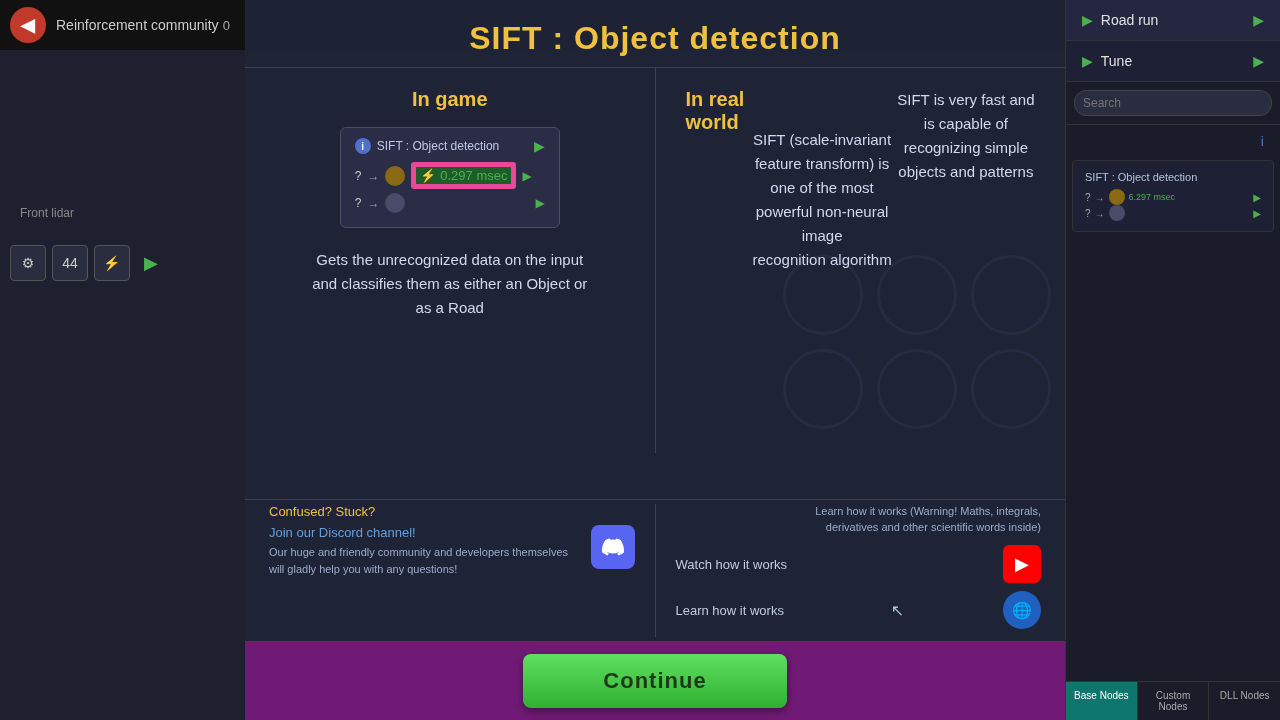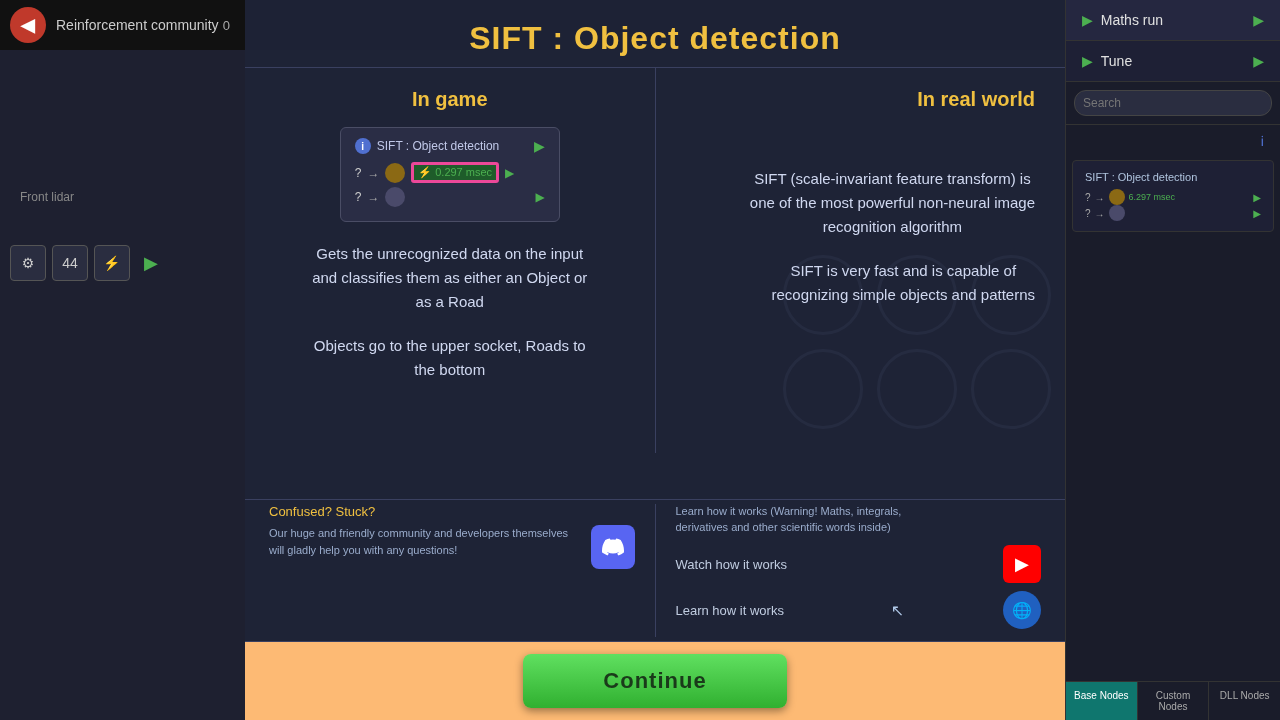--- a/index.html
+++ b/index.html
@@ -153,21 +153,21 @@
     .left-game-area {
       position: absolute;
       top: 50px; left: 0;
       width: 245px;
       height: 670px;
       background: #1e2030;
       z-index: 4;
     }
     .front-lidar-label {
       position: absolute;
-      top: 140px; left: 20px;
+      top: 156px; left: 20px;
       color: #888;
       font-size: 12px;
     }
     .game-icons-row {
       position: absolute;
       top: 195px; left: 10px;
       display: flex;
       gap: 6px;
       align-items: center;
     }
@@ -222,22 +222,22 @@
       padding: 20px 30px;
       display: flex;
       flex-direction: column;
       align-items: center;
     }
 
     .col-real {
       flex: 1;
       padding: 20px 30px;
       display: flex;
-      flex-direction: column;
-      align-items: flex-end;
+      flex-direction: row;
+      align-items: flex-start;
       position: relative;
     }
 
     .col-heading {
       font-size: 20px;
       font-weight: bold;
       color: #f0c040;
       margin-bottom: 16px;
     }
 
@@ -291,24 +291,24 @@
       width: 20px; height: 20px;
       border-radius: 50%;
       background: #8b6914;
       display: inline-block;
     }
     .node-vis-avatar-dark {
       background: #4a4a6a;
     }
     .node-vis-speed-badge {
       background: #1e5c2a;
-      border: 3px solid #ec4899;
+      border: 5px solid #ec4899;
       border-radius: 3px;
       color: #4caf50;
-      font-size: 11px;
+      font-size: 13px;
       padding: 1px 4px;
     }
     .node-vis-play {
       color: #4caf50;
       font-size: 12px;
     }
 
     .col-text {
       color: #d0d8f0;
       font-size: 15px;
@@ -374,20 +374,21 @@
       background: #5865F2;
       border-radius: 8px;
       display: flex; align-items: center; justify-content: center;
       color: white; font-size: 22px;
       flex-shrink: 0;
     }
 
     .footer-right {
       flex: 1;
       padding-left: 10px;
+      text-align: right;
     }
     .footer-warning {
       color: #9aaccc;
       font-size: 11px;
       margin-bottom: 10px;
       line-height: 1.4;
     }
     .footer-link-row {
       display: flex;
       align-items: center;
@@ -413,21 +414,21 @@
       color: white; font-size: 16px;
     }
     .cursor-icon {
       color: #b0c8e8;
       font-size: 16px;
       margin-left: 8px;
     }
 
     
     .modal-continue-bar {
-      background: #fdba74;
+      background: #701a75;
       padding: 12px;
       display: flex;
       justify-content: center;
       border-top: 1px solid #3a4060;
     }
     .continue-btn {
       background: linear-gradient(180deg, #60e060, #30b030);
       color: #1a3a1a;
       font-size: 22px;
       font-weight: bold;
@@ -464,21 +465,21 @@
     <div class="game-icon-box">⚙</div>
     <div class="game-icon-box">44</div>
     <div class="game-icon-box">⚡</div>
     <span class="play-arrow">▶</span>
   </div>
 </div>
 
 <div class="right-panel">
   <div class="right-panel-btn">
     <span class="play-icon">▶</span>
-    <span>Maths run</span>
+    <span>Road run</span>
     <span class="arrow-right">▶</span>
   </div>
   <div class="right-panel-btn" style="background:#1e2035;">
     <span class="play-icon">▶</span>
     <span>Tune</span>
     <span class="arrow-right">▶</span>
   </div>
   <div class="right-panel-search">
     <input type="text" placeholder="Search" style="">
   </div>
@@ -533,22 +534,20 @@
           <span class="node-vis-q">?</span>
           <span class="node-vis-arrow">→</span>
           <span class="node-vis-avatar node-vis-avatar-dark" style="background:#4a4a6a;"></span>
           <span class="node-vis-play" style="margin-left:auto;">▶</span>
         </div>
       </div>
 
       <div class="col-text" style="white-space:pre-line;">Gets the unrecognized data on the input
 and classifies them as either an Object or
 as a Road</div>
-      <div class="col-text" style="white-space:pre-line;">Objects go to the upper socket, Roads to
-the bottom</div>
     </div>
 
     <div class="col-real">
       <div class="col-heading">In real world</div>
 
       <div class="bg-circles">
         <div style="display:grid; grid-template-columns: repeat(3,1fr); gap:6px; opacity:0.5;">
           <div class="bg-circle"></div>
             <div class="bg-circle"></div>
             <div class="bg-circle"></div>
@@ -564,20 +563,21 @@
       <div class="col-text" style="white-space:pre-line;">SIFT is very fast and is capable of
 recognizing simple objects and patterns</div>
     </div>
   </div>
 
   <div class="modal-footer">
     <div class="footer-left">
       <div class="footer-confused">Confused? Stuck?</div>
       <div class="footer-discord-row">
         <div class="footer-discord-text">
+          <div class="footer-discord-title">Join our Discord channel!</div>
           <div class="footer-discord-desc" style="white-space:pre-line;">Our huge and friendly community and developers themselves
 will gladly help you with any questions!</div>
         </div>
         <div class="discord-icon">
 
           <svg width="22" height="22" viewBox="0 0 24 24" fill="white">
             <path d="M20.317 4.37a19.791 19.791 0 0 0-4.885-1.515.074.074 0 0 0-.079.037c-.21.375-.444.864-.608 1.25a18.27 18.27 0 0 0-5.487 0 12.64 12.64 0 0 0-.617-1.25.077.077 0 0 0-.079-.037A19.736 19.736 0 0 0 3.677 4.37a.07.07 0 0 0-.032.027C.533 9.046-.32 13.58.099 18.057a.082.082 0 0 0 .031.057 19.9 19.9 0 0 0 5.993 3.03.078.078 0 0 0 .084-.028c.462-.63.874-1.295 1.226-1.994a.076.076 0 0 0-.041-.106 13.107 13.107 0 0 1-1.872-.892.077.077 0 0 1-.008-.128 10.2 10.2 0 0 0 .372-.292.074.074 0 0 1 .077-.01c3.928 1.793 8.18 1.793 12.062 0a.074.074 0 0 1 .078.01c.12.098.246.198.373.292a.077.077 0 0 1-.006.127 12.299 12.299 0 0 1-1.873.892.077.077 0 0 0-.041.107c.36.698.772 1.362 1.225 1.993a.076.076 0 0 0 .084.028 19.839 19.839 0 0 0 6.002-3.03.077.077 0 0 0 .032-.054c.5-5.177-.838-9.674-3.549-13.66a.061.061 0 0 0-.031-.03z"></path>
           </svg>
         </div>
       </div>

